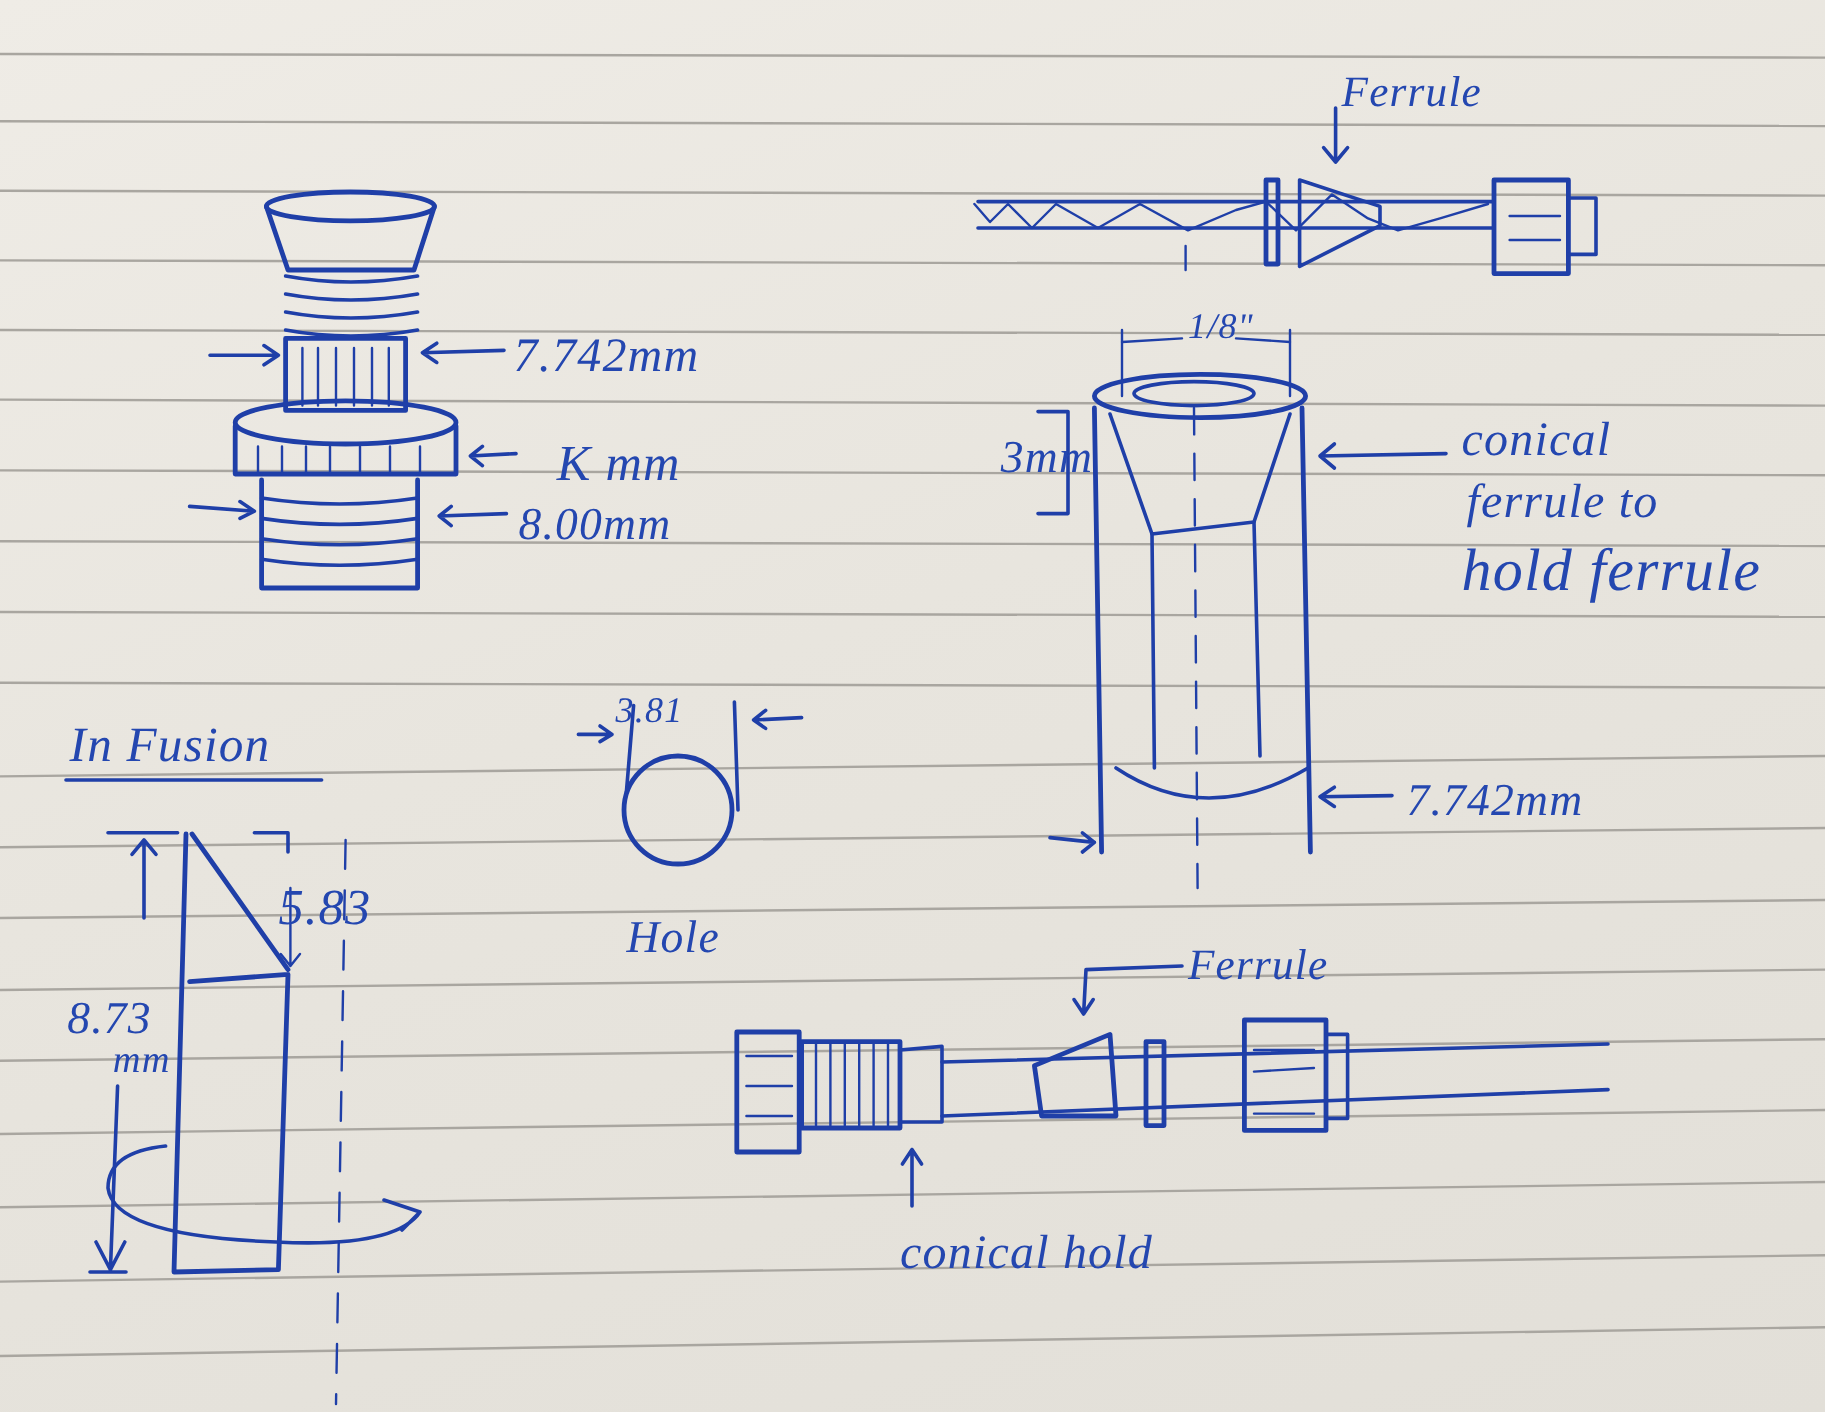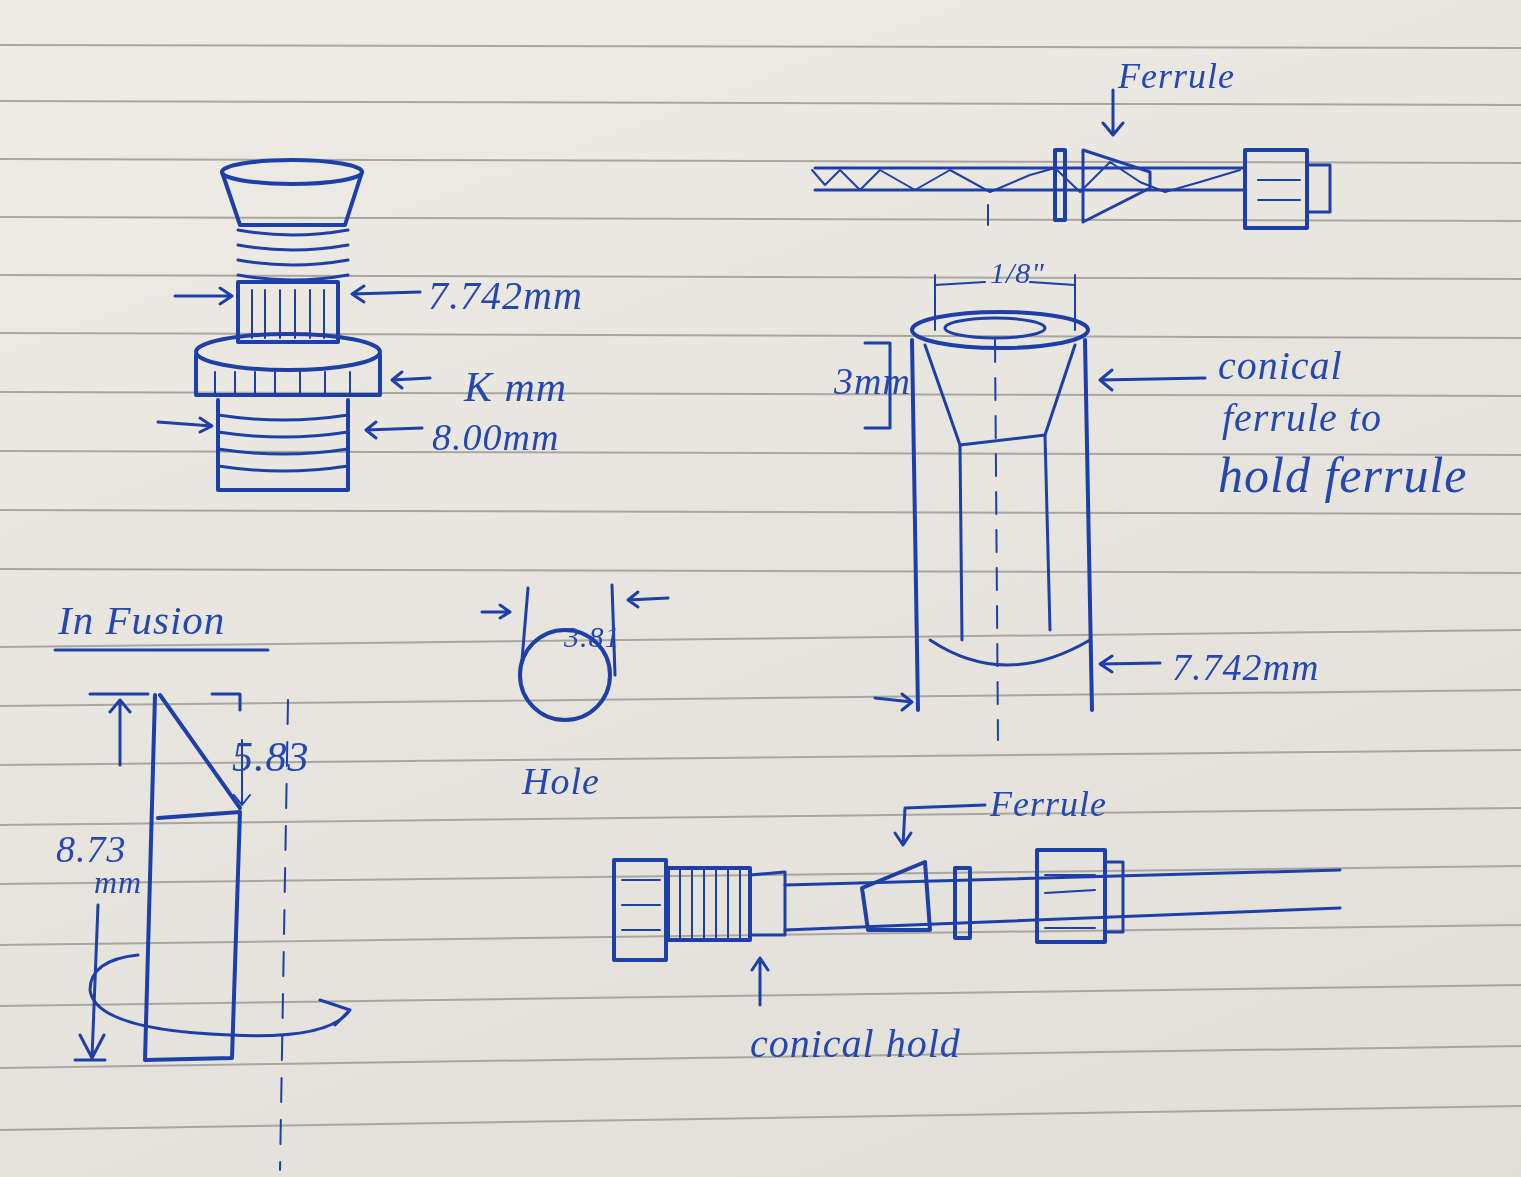--- a/index.html
+++ b/index.html
@@ -151,17 +151,17 @@
 <div class="label hand" style="left:1218px; top:346px; font-size:40px;">conical</div>
 <div class="label hand" style="left:1222px; top:398px; font-size:40px;">ferrule to</div>
 <div class="label hand" style="left:1218px; top:450px; font-size:50px;">hold ferrule</div>
 <div class="label hand" style="left:1172px; top:648px; font-size:38px;">7.742mm</div>
 
 <div class="label hand" style="left:58px; top:600px; font-size:41px;text-align:right;">In Fusion</div>
 <div class="label hand" style="left:232px; top:736px; font-size:42px;">5.83</div>
 <div class="label hand" style="left:56px; top:830px; font-size:38px;">8.73</div>
 <div class="label hand" style="left:94px; top:866px; font-size:32px;">mm</div>
 
-<div class="label hand" style="left:564px; top:578px; font-size:30px;margin-top:44px;">3.81</div>
+<div class="label hand" style="left:513px; top:578px; font-size:30px;">3.81</div>
 <div class="label hand" style="left:522px; top:762px; font-size:38px;">Hole</div>
 
 <div class="label hand" style="left:990px; top:786px; font-size:36px;">Ferrule</div>
 <div class="label hand" style="left:750px; top:1024px; font-size:40px;">conical hold</div>
 
 </body></html>

